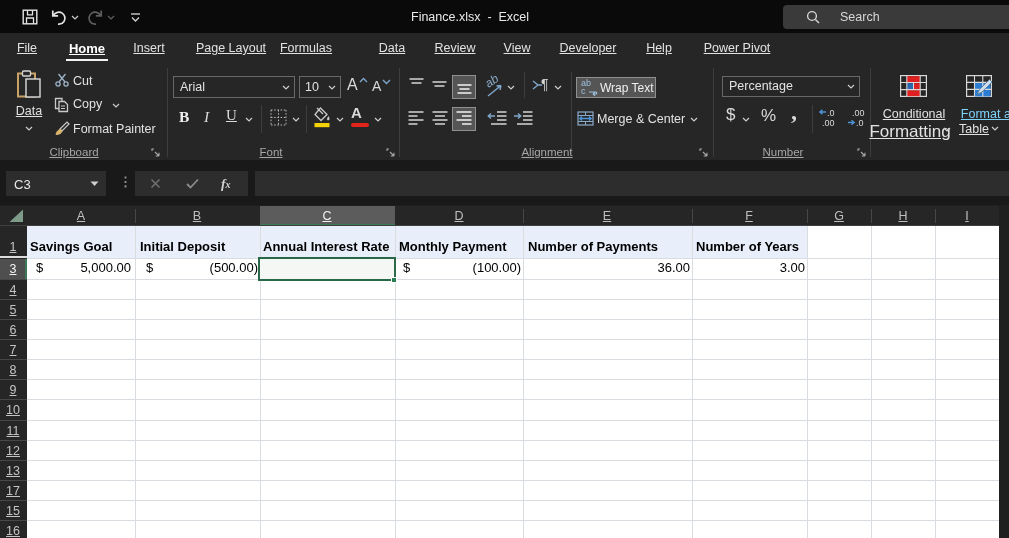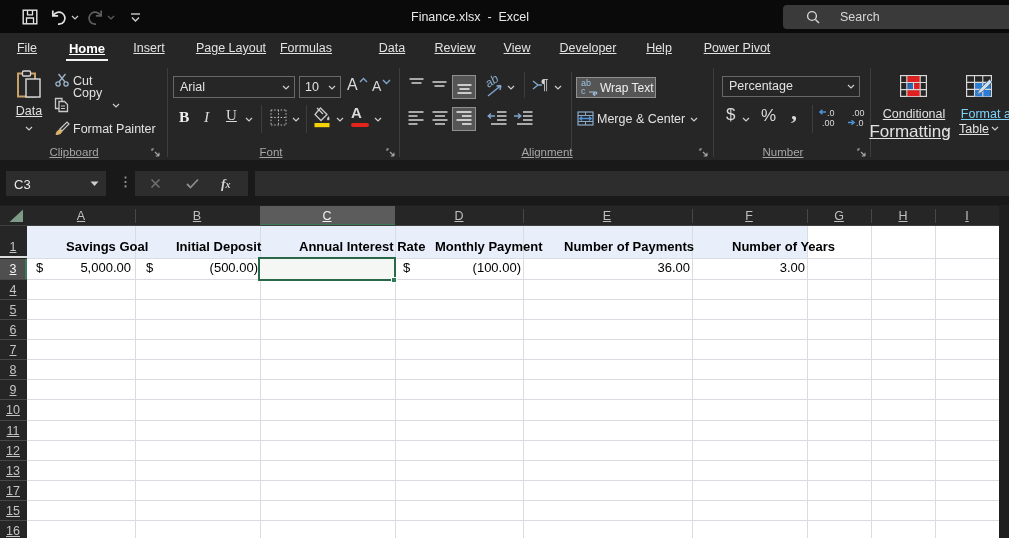--- a/index.html
+++ b/index.html
@@ -13,21 +13,21 @@
   .rtxt { color:#e2e2e2; font-size:12.5px; }
   .glabel { color:#a6a6a6; font-size:11.5px; }
   .chev { position:absolute; width:8px; height:5px; }
   svg { position:absolute; overflow:visible; }
   .vgl { top:226px; width:1px; height:312px; background:#d9dce0; }
   .hgl { left:27px; width:972px; height:1px; background:#d9dce0; }
   .colh { top:209px; color:#bfbfbf; font-size:12.5px; }
   .hsep { top:209px; width:1px; height:14px; background:#474747; }
   .rowh { left:13px; color:#c4c4c4; font-size:12.5px; }
   .rsep { left:0; width:27px; height:1px; background:#474747; }
-  .b1 { top:239px; font-weight:bold; font-size:13px; color:#000;margin-left:36px; }
+  .b1 { top:239px; font-weight:bold; font-size:13px; color:#000; }
   .v3 { top:260px; font-size:13px; color:#000; }
 </style>
 </head>
 <body>
 <div id="stage">
 
   <div class="abs" style="left:0;top:0;width:1009px;height:33px;background:#0a0a0a;"></div>
 
   <svg style="left:22px;top:9px;" width="16" height="16" viewBox="0 0 16 16">
     <rect x="1.2" y="1.2" width="13.6" height="13.6" fill="none" stroke="#e6e6e6" stroke-width="1.4"></rect>
@@ -100,21 +100,21 @@
     <circle cx="3" cy="11" r="2.1" fill="none" stroke="#9db4c9" stroke-width="1.3"></circle>
     <circle cx="11" cy="11" r="2.1" fill="none" stroke="#9db4c9" stroke-width="1.3"></circle>
   </svg>
   <div class="t rtxt" style="left:73px;top:74px;">Cut</div>
 
   <svg style="left:54px;top:97px;" width="15" height="16" viewBox="0 0 15 16">
     <path d="M1.5 1.5 H8 V11.5 H1.5 Z" fill="none" stroke="#c9c9c9" stroke-width="1.3"></path>
     <path d="M5 4.5 H10.5 L13.5 7.5 V14.5 H5 Z" fill="#262626" stroke="#c9c9c9" stroke-width="1.3"></path>
     <path d="M7 9 H11 M7 11.5 H11" stroke="#c9c9c9" stroke-width="1"></path>
   </svg>
-  <div class="t rtxt" style="left:73px;top:86px;">Copy</div>
+  <div class="t rtxt" style="left:73px;top:97px;">Copy</div>
   <svg class="chev" style="left:112px;top:103px;" viewBox="0 0 8 5">
       <path d="M1 1 L4 4 L7 1" fill="none" stroke="#cdcdcd" stroke-width="1.2"></path>
     </svg>
 
   <svg style="left:54px;top:121px;" width="16" height="15" viewBox="0 0 16 15">
     <path d="M6 8 L13 1 L15 3 L8 10 Z" fill="none" stroke="#c9c9c9" stroke-width="1.2"></path>
     <path d="M2 13.5 C2.5 10.5 4 9 6.5 8.5 L8 10 C7.5 12.5 5.5 13.5 2 13.5 Z" fill="#d9b36c" stroke="#d9b36c"></path>
   </svg>
   <div class="t rtxt" style="left:73px;top:122px;">Format Painter</div>
   <div class="t ctr glabel" style="left:74px;top:146px;">Clipboard</div>

